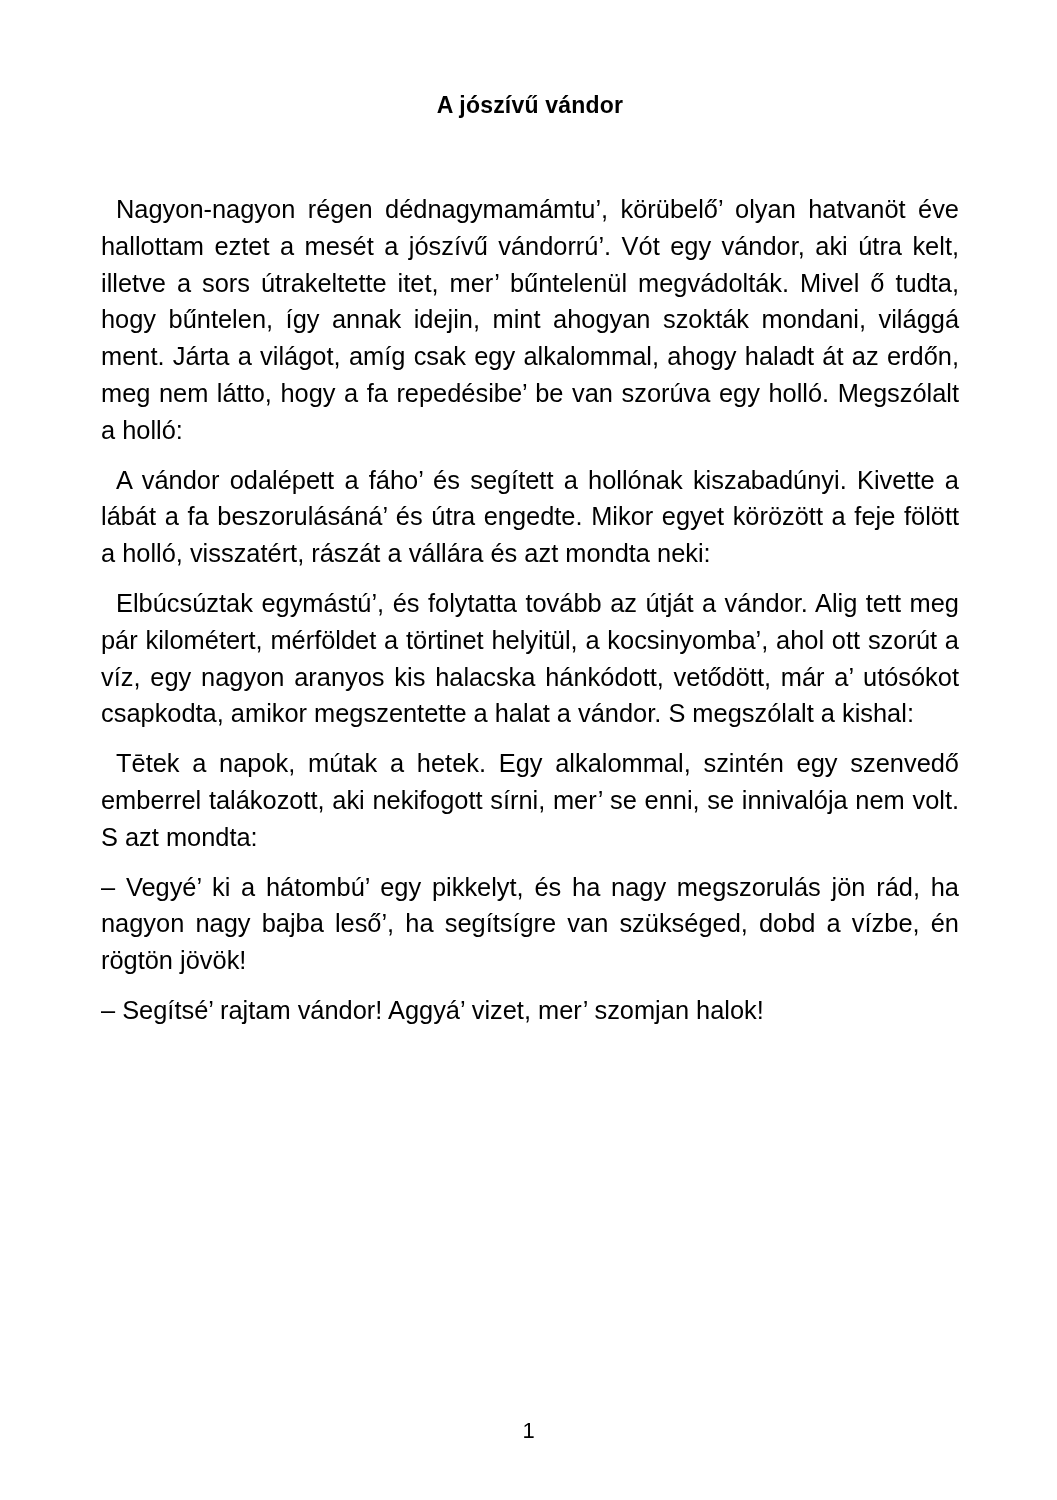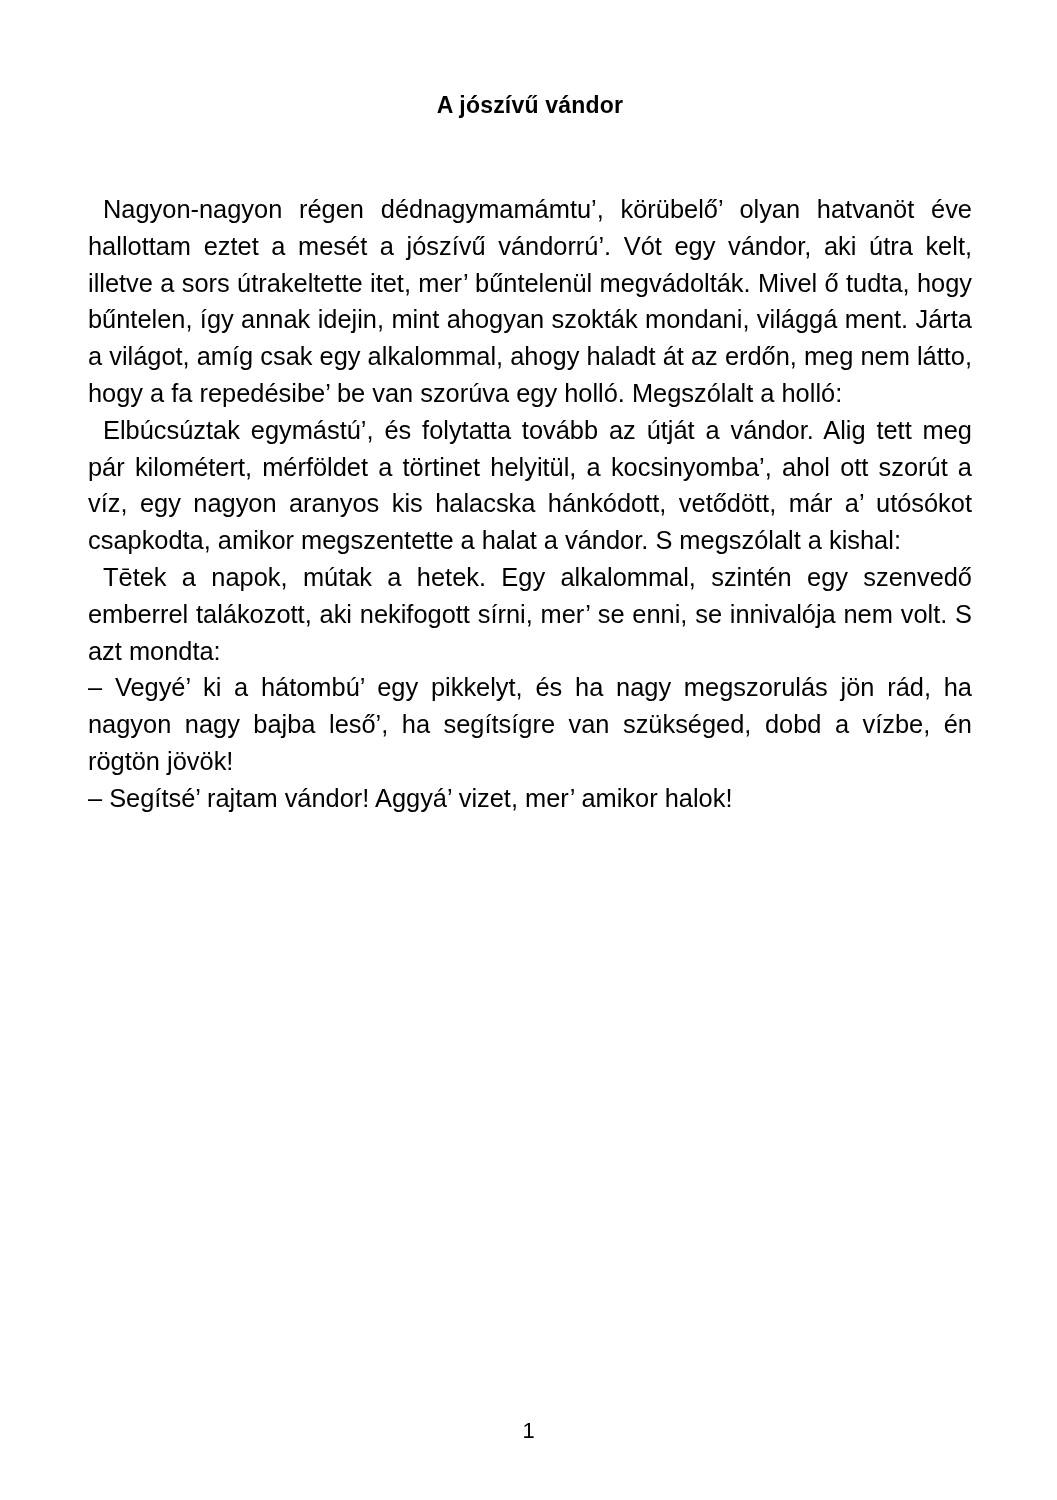--- a/index.html
+++ b/index.html
@@ -38,21 +38,21 @@
     font-family: "Liberation Sans", sans-serif;
     font-size: 25.4px;
     line-height: 36.8px;
     color: #000000;
     text-align: justify;
     text-justify: inter-word;
     -webkit-hyphens: none;
     hyphens: none;
   }
   .para {
-    margin: 0;
+    margin: 13px;
     text-align: justify;
   }
   
   .para.indent {
     text-indent: 15px;
   }
   
   .para.dialogue {
     text-indent: 0;
   }
@@ -75,23 +75,24 @@
 <body>
 
 <div class="page">
 
   <div class="content">
 
     <h1 class="doc-title">A jószívű vándor</h1>
 
     <div class="body-text">
         <p class="para indent">Nagyon-nagyon régen dédnagymamámtu’, körübelő’ olyan hatvanöt éve hallottam eztet a mesét a jószívű vándorrú’. Vót egy vándor, aki útra kelt, illetve a sors útrakeltette itet, mer’ bűntelenül megvádolták. Mivel ő tudta, hogy bűntelen, így annak idejin, mint ahogyan szokták mondani, világgá ment. Járta a világot, amíg csak egy alkalommal, ahogy haladt át az erdőn, meg nem látto, hogy a fa repedésibe’ be van szorúva egy holló. Megszólalt a holló:</p>
+        <p class="para indent">A vándor odalépett a fáho’ és segített a hollónak kiszabadúnyi. Kivette a lábát a fa beszorulásáná’ és útra engedte. Mikor egyet körözött a feje fölött a holló, visszatért, rászát a vállára és azt mondta neki:</p>
         <p class="para indent">Elbúcsúztak egymástú’, és folytatta tovább az útját a vándor. Alig tett meg pár kilométert, mérföldet a törtinet helyitül, a kocsinyomba’, ahol ott szorút a víz, egy nagyon aranyos kis halacska hánkódott, vetődött, már a’ utósókot csapkodta, amikor megszentette a halat a vándor. S megszólalt a kishal:</p>
         <p class="para indent">Tētek a napok, mútak a hetek. Egy alkalommal, szintén egy szenvedő emberrel talákozott, aki nekifogott sírni, mer’ se enni, se innivalója nem volt. S azt mondta:</p>
         <p class="para dialogue">– Vegyé’ ki a hátombú’ egy pikkelyt, és ha nagy megszorulás jön rád, ha nagyon nagy bajba leső’, ha segítsígre van szükséged, dobd a vízbe, én rögtön jövök!</p>
-        <p class="para dialogue">– Segítsé’ rajtam vándor! Aggyá’ vizet, mer’ amikor halok!</p>
+        <p class="para dialogue">– Segítsé’ rajtam vándor! Aggyá’ vizet, mer’ szomjan halok!</p>
       </div>
 
   </div>
 
   <div class="page-number">1</div>
 
 </div>
 
 </body></html>

